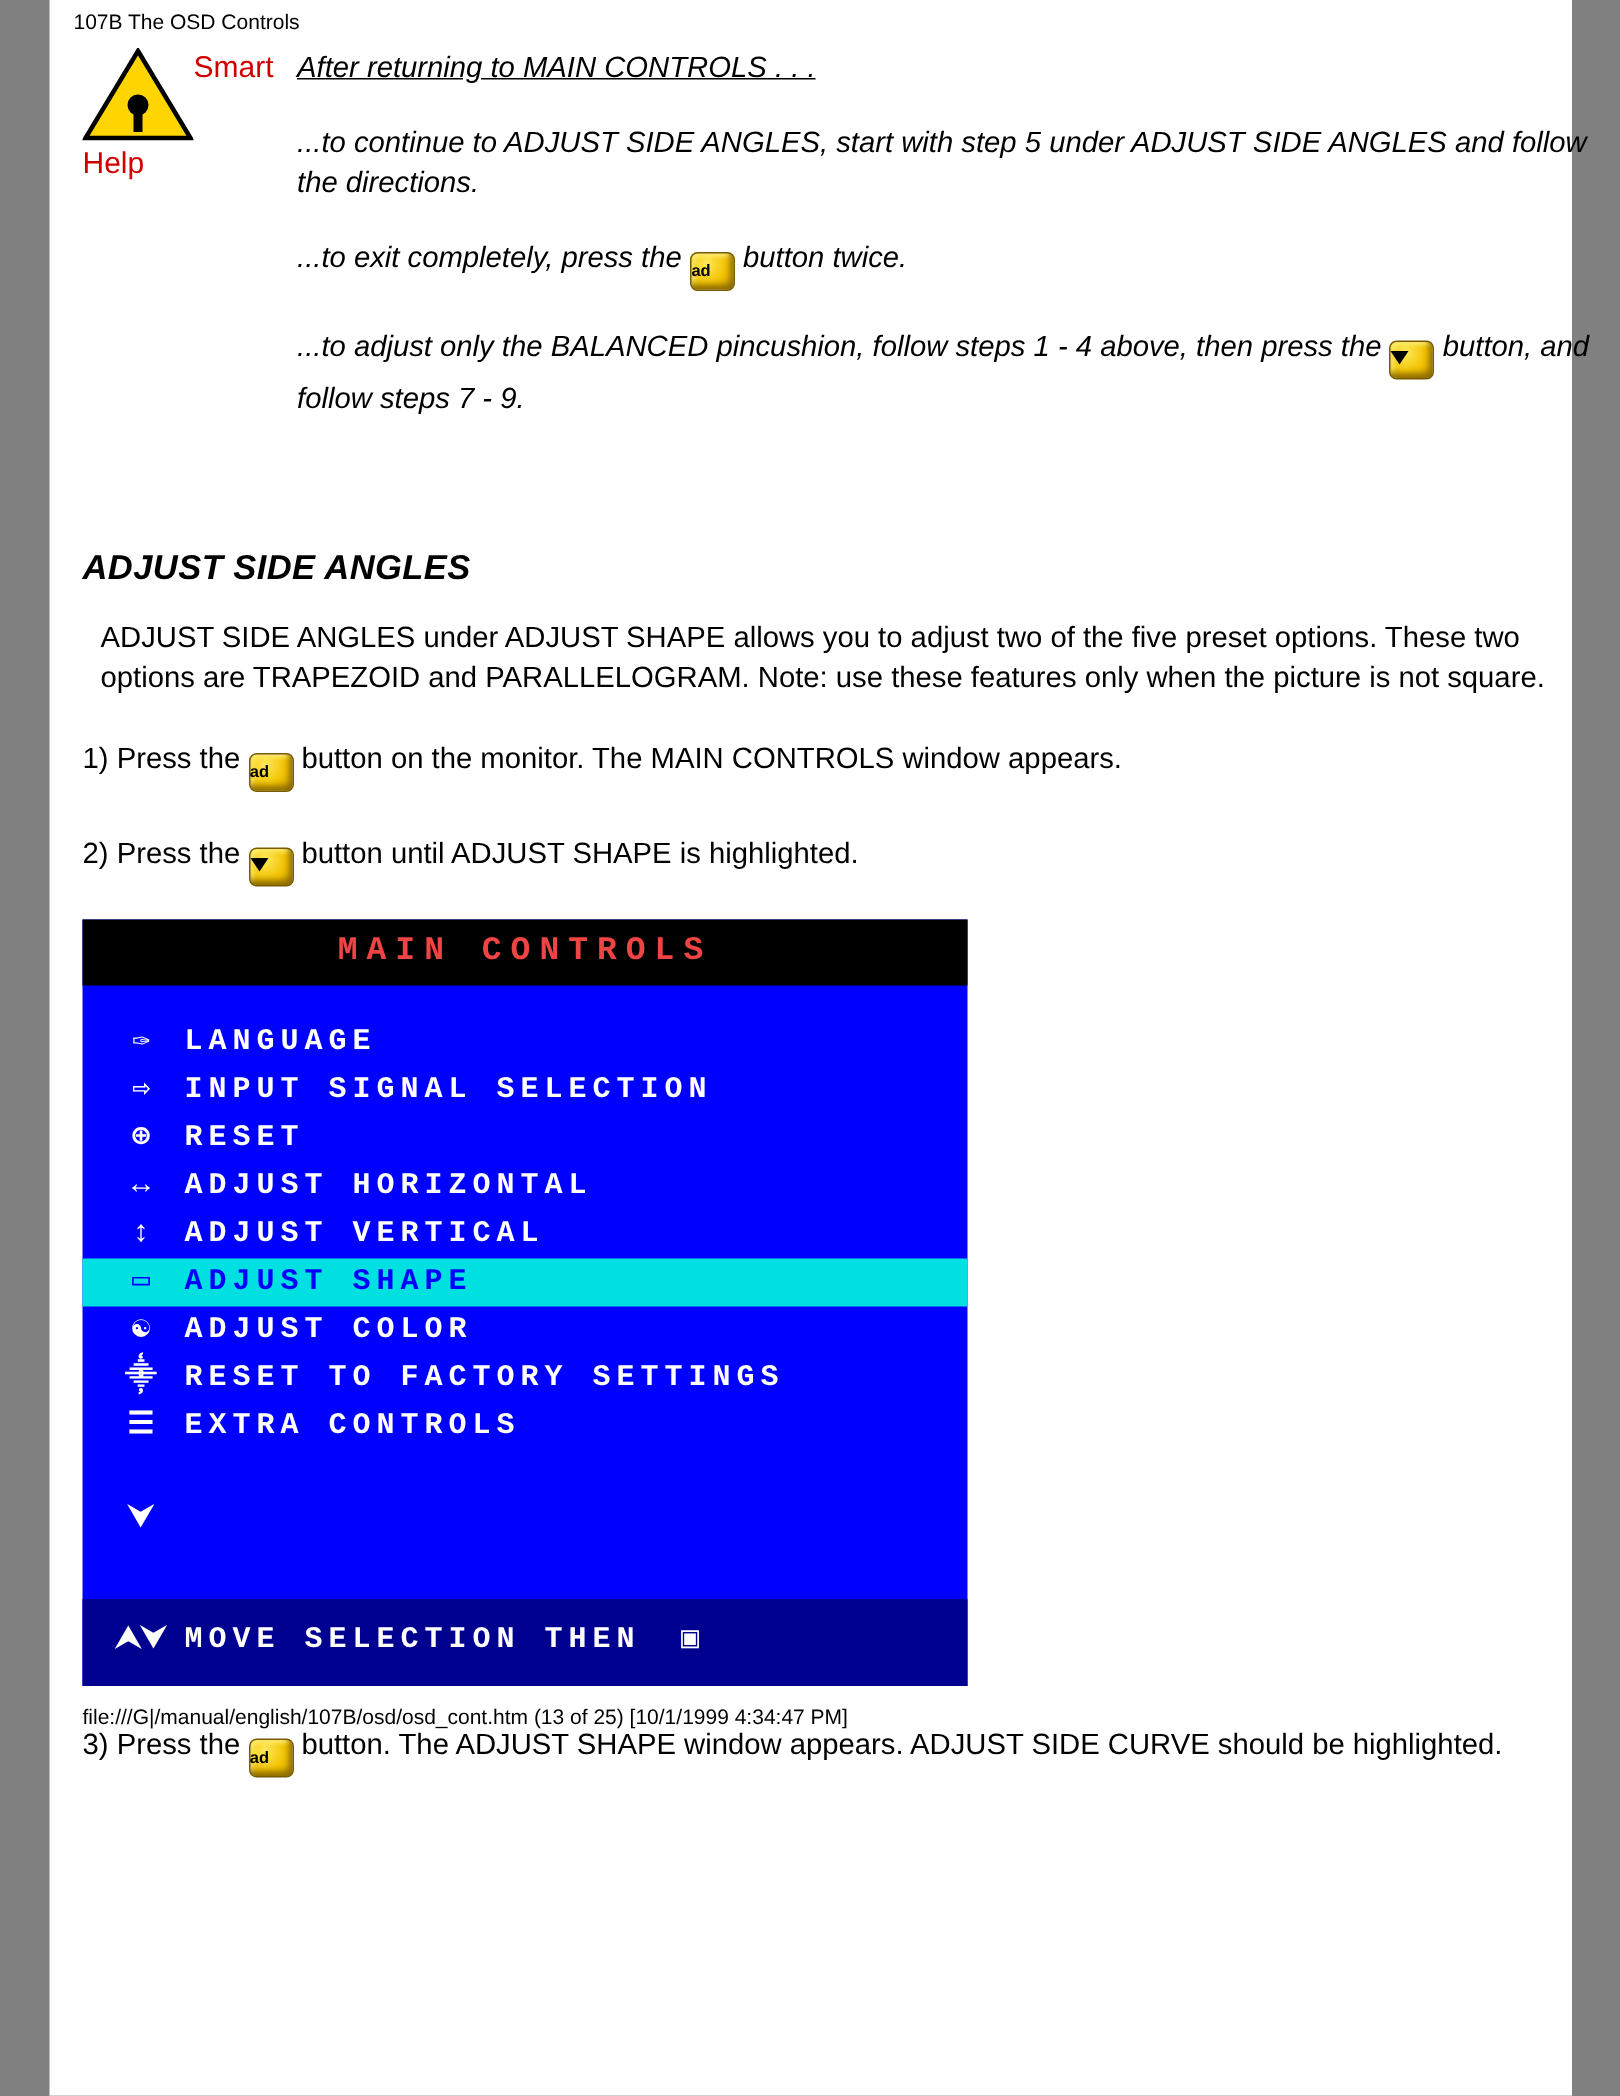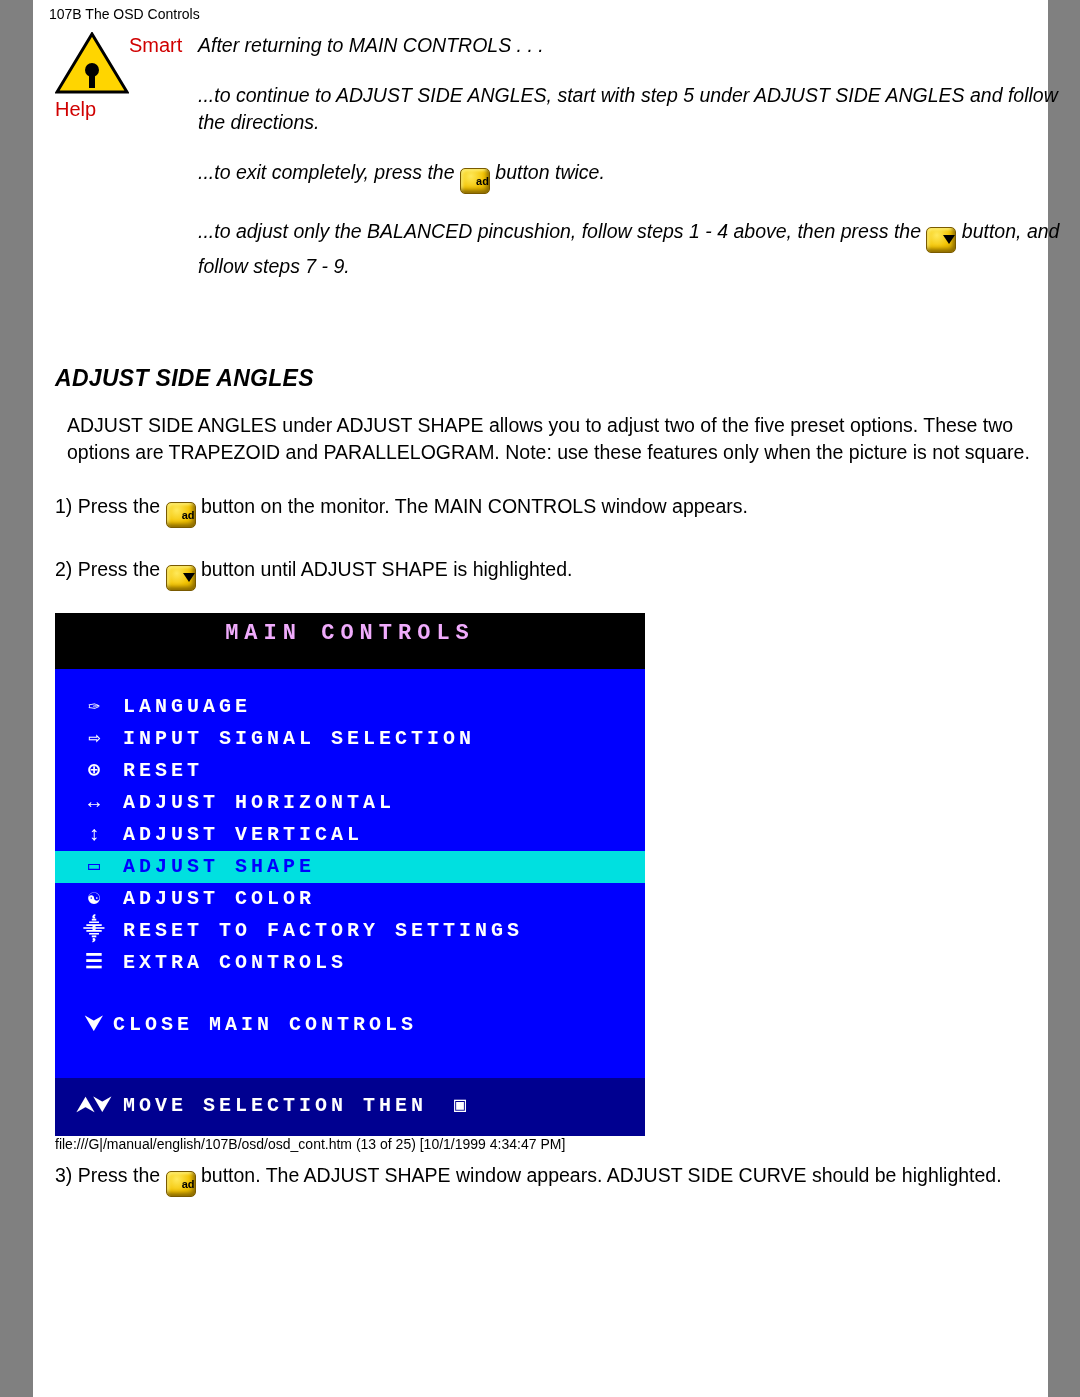--- a/index.html
+++ b/index.html
@@ -41,36 +41,36 @@
   }
   .smart-help-text {
     color: #d00000;
     font-size: 20px;
   }
   .instr-col {
     flex: 1;
     font-style: italic;
   }
   .instr-p { margin: 0 0 24px 0; }
-  .instr-first { margin-top: 0; }
+  .instr-first { margin-top: 0; text-decoration: underline; }
   .warn-tri {
     width: 74px;
     height: 64px;
     display: inline-block;
     vertical-align: top;
   }
   .btn-ok, .btn-down {
     display: inline-block;
     width: 28px;
     height: 24px;
     vertical-align: -6px;
     border-radius: 5px;
     box-shadow: inset -2px -3px 4px #8a6a00, inset 2px 2px 3px #fff176;
     background: radial-gradient(circle at 35% 30%, #ffe95a 0%, #f2c200 55%, #caa000 100%);
-    text-align: right;
+    text-align: left;
     font: bold 11px/24px Arial, sans-serif;
     color: #000;
     border: 1px solid #7a5a00;
   }
   .btn-down::after {
     content: "";
     display: inline-block;
     width: 0; height: 0;
     border-left: 6px solid transparent;
     border-right: 6px solid transparent;
@@ -91,23 +91,23 @@
     background: #0000ff;
     color: #fff;
     font-family: "Courier New", monospace;
     font-weight: bold;
     letter-spacing: 4px;
     font-size: 20px;
     margin: 6px 0 20px 0;
   }
   .osd-title {
     background: #000;
-    color: #f0abfc;
+    color: #ef4444;
     text-align: center;
-    padding: 6px 0 20px 0;
+    padding: 6px 0 8px 0;
     font-size: 22px;
     letter-spacing: 6px;
   }
   .osd-body { padding: 22px 0 0 0; }
   .osd-row {
     display: flex;
     align-items: center;
     padding: 1px 0 1px 20px;
     height: 30px;
   }
@@ -235,21 +235,20 @@
             <span class="lbl">RESET TO FACTORY SETTINGS</span>
           </div>
           <div class="osd-row">
             <span class="ico">☰</span>
             <span class="lbl">EXTRA CONTROLS</span>
           </div>
         </div>
       <div class="osd-gap"></div>
       <div class="osd-close-row">
         <span class="ico">⮟</span>
-        <span class="lbl">CLOSE MAIN CONTROLS</span>
       </div>
       <div class="osd-gap"></div>
       <div class="osd-foot">
         <span class="ico">⮝⮟</span>
         <span class="lbl">MOVE SELECTION THEN</span>
         <span class="ico" style="margin-left:14px">▣</span>
       </div>
     </div>
 
     <p class="step-line">

